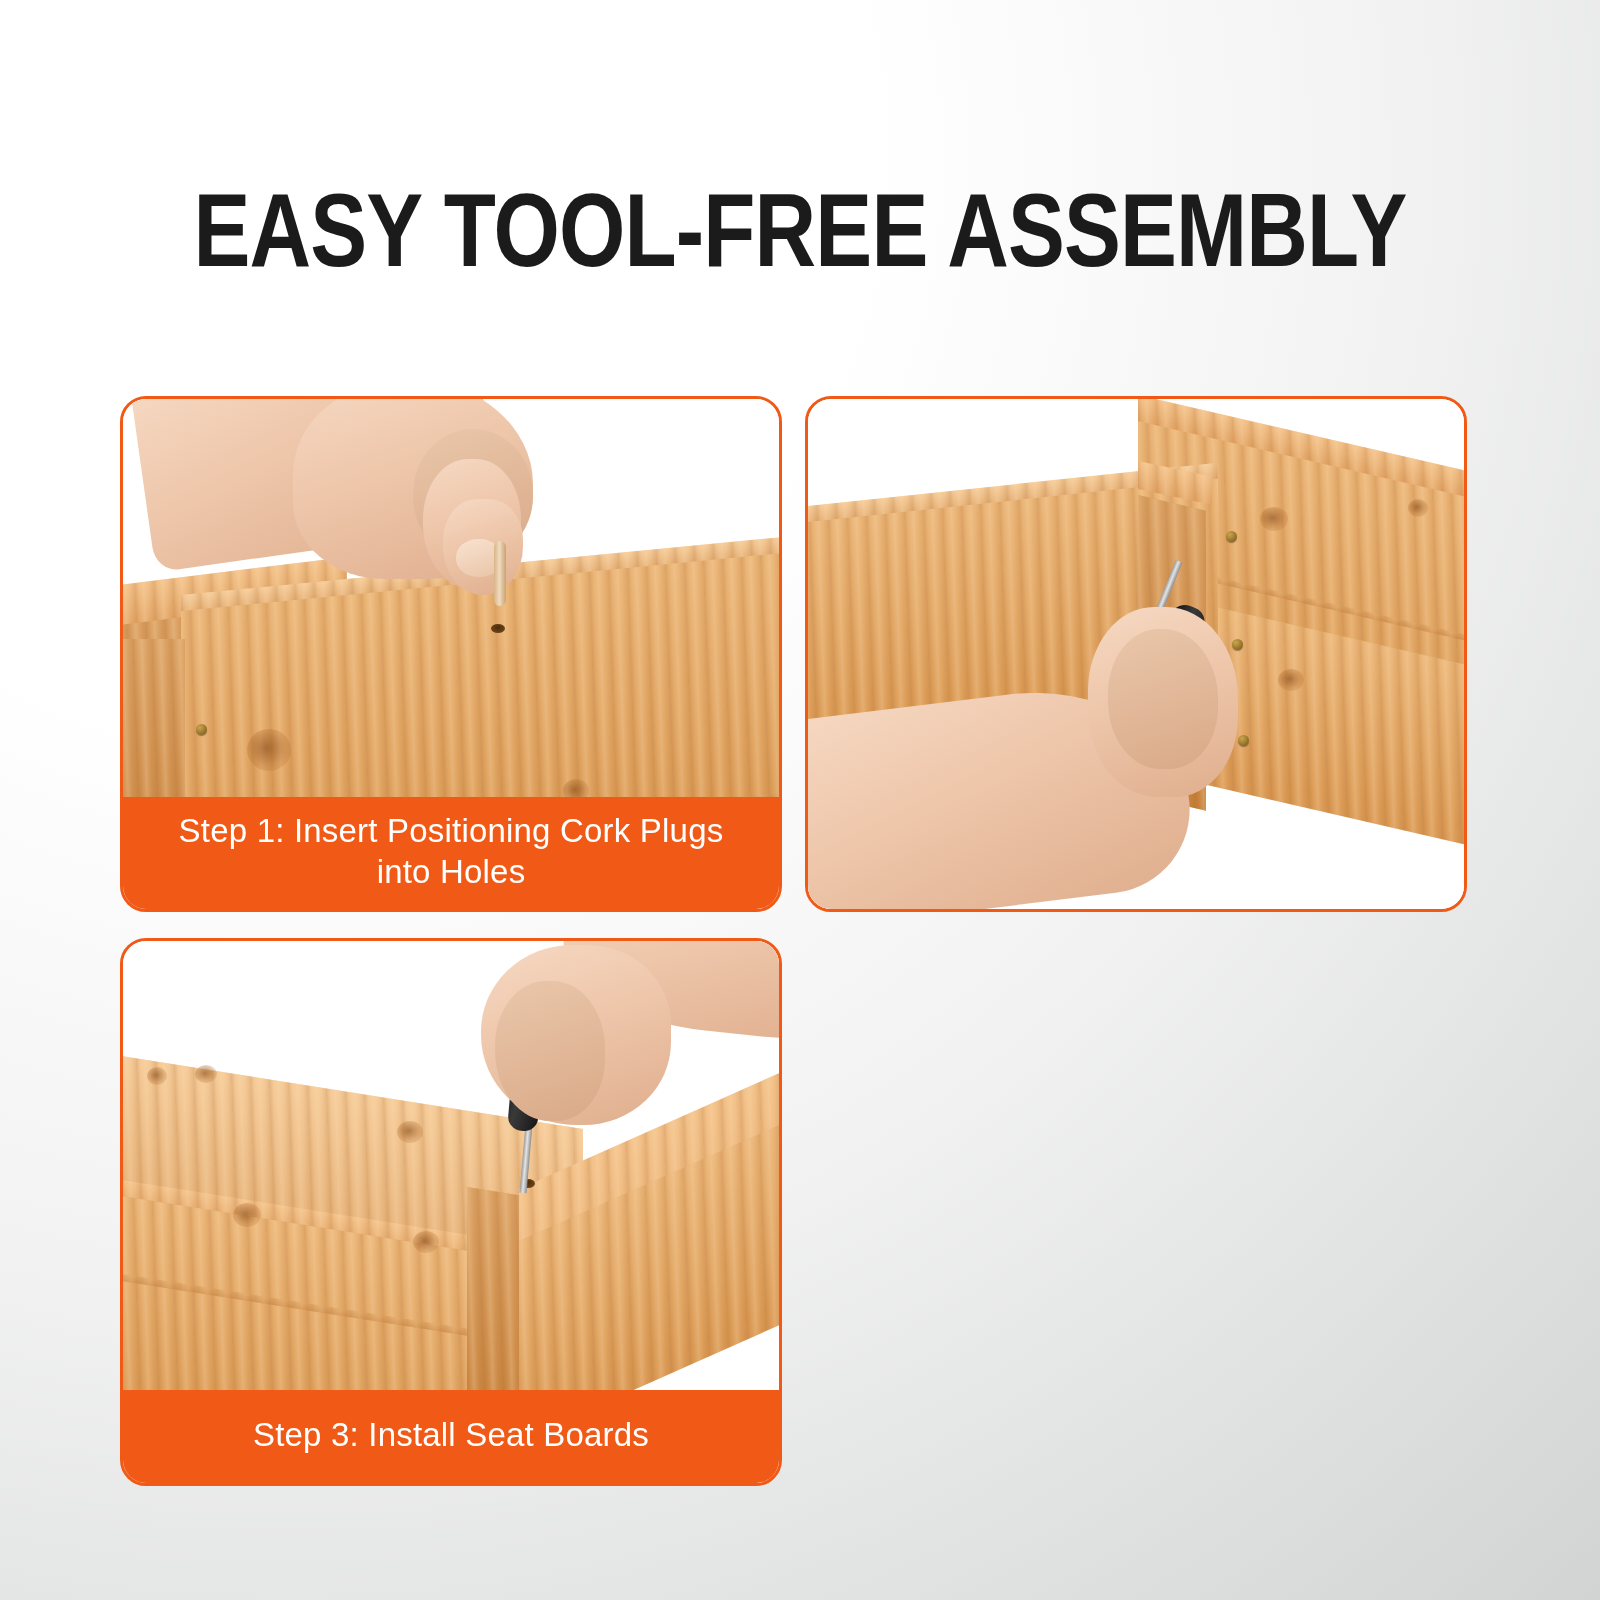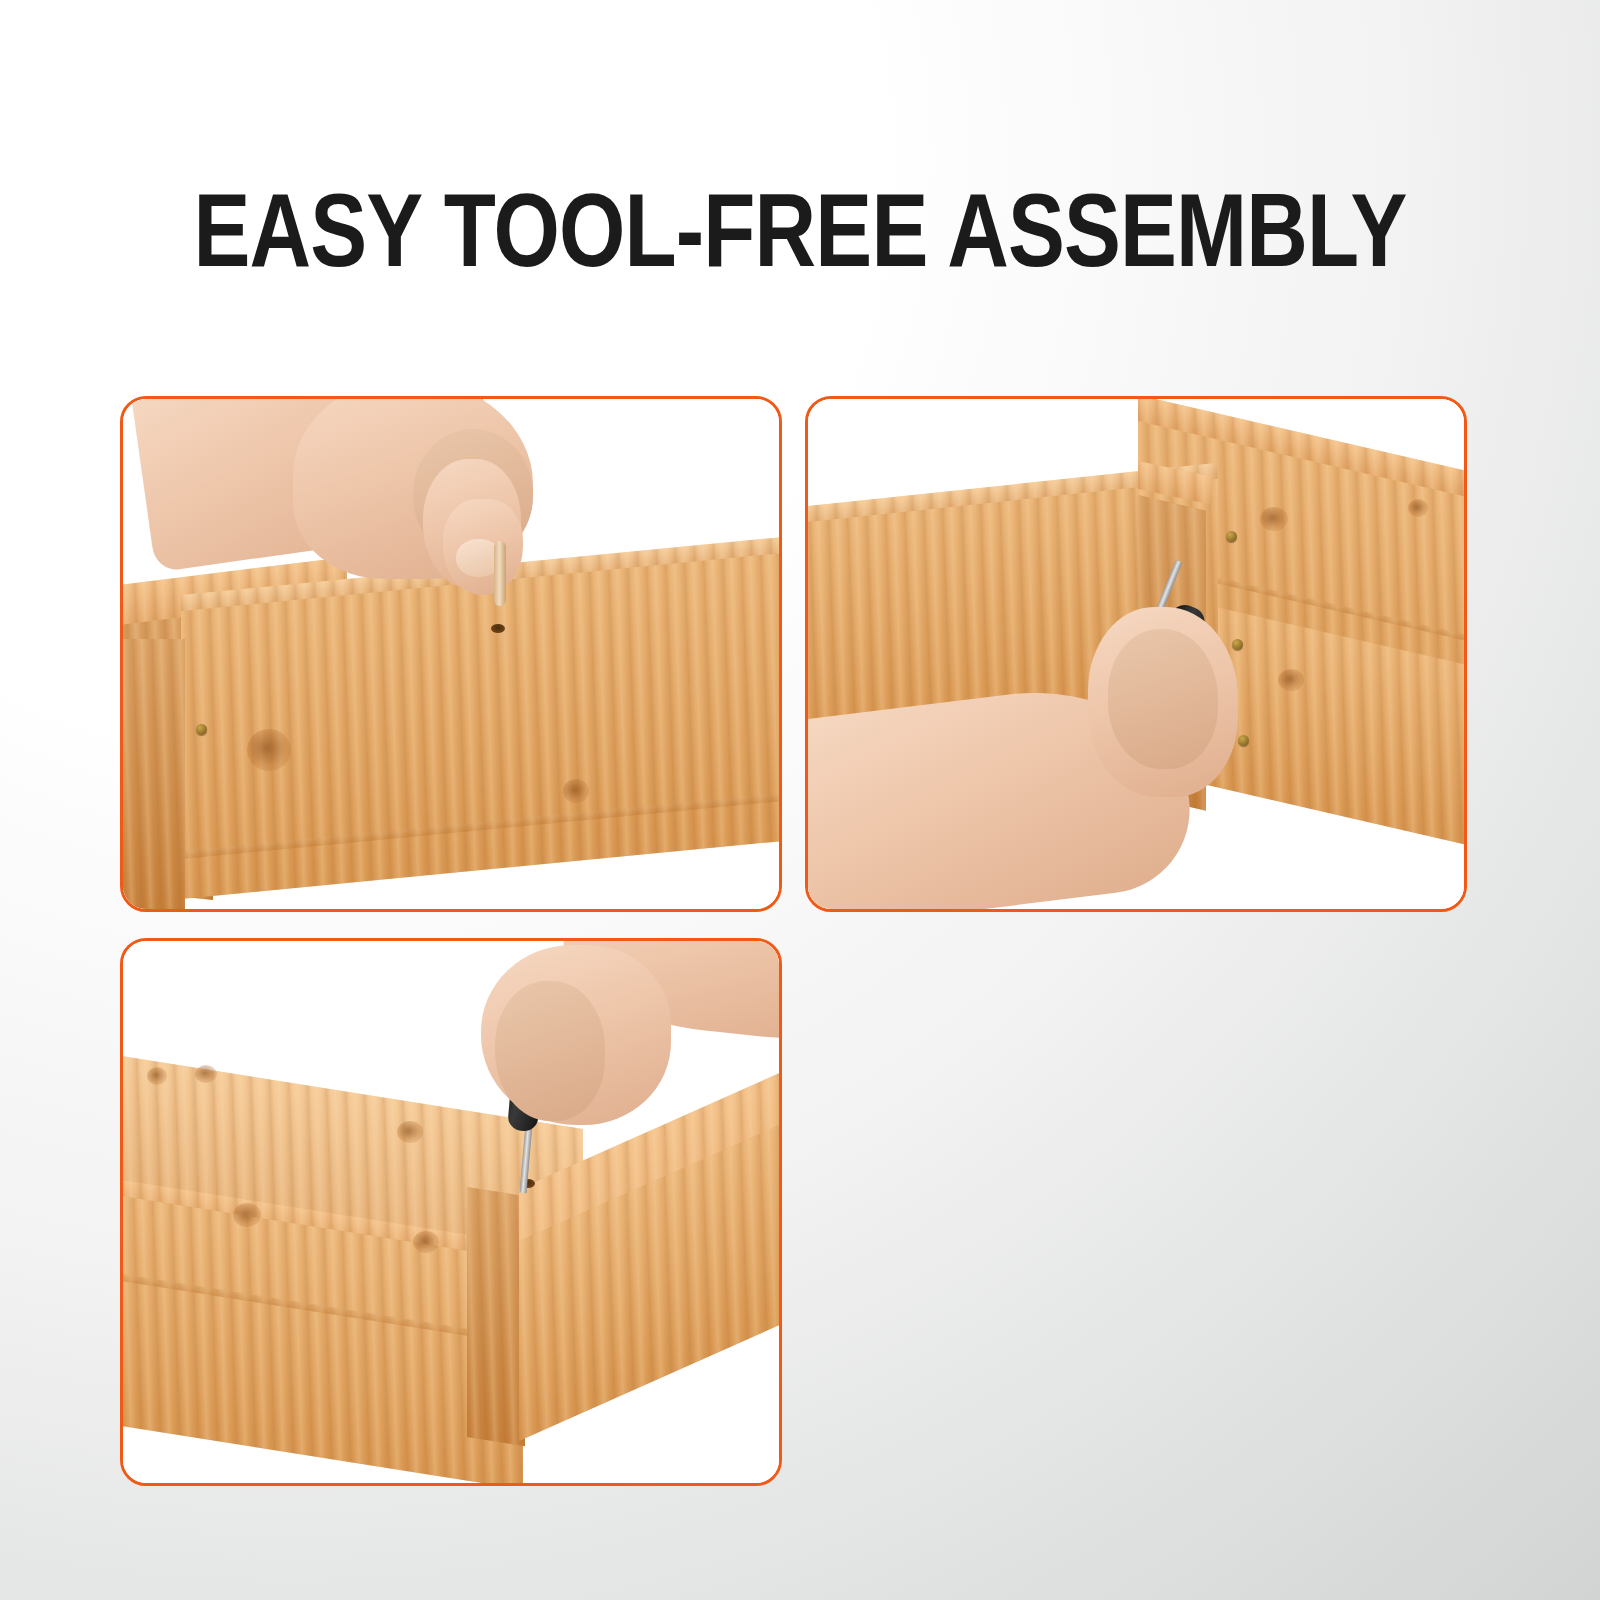--- a/index.html
+++ b/index.html
@@ -193,20 +193,21 @@
           <div class="skin shade" style="left:290px; top:30px; width:120px; height:130px; border-radius:50% 50% 48% 48%;"></div>
           <div class="skin" style="left:300px; top:60px; width:98px; height:130px; border-radius:46% 46% 50% 50%;"></div>
           <div class="skin" style="left:320px; top:100px; width:80px; height:96px; border-radius:44% 44% 52% 52%;"></div>
 
           <div style="position:absolute;left:333px;top:140px;width:46px;height:38px;border-radius:48%;background:linear-gradient(160deg,#f9e3d1,#e9c4a6);"></div>
 
           <div style="position:absolute;left:371px;top:142px;width:12px;height:65px;border-radius:6px;
                       background:linear-gradient(90deg,#d9b487,#f0dcc0 45%,#c9a271);"></div>
         </div>
       </div>
+      <div class="caption">Step 1: Insert Positioning Cork Plugs into Holes</div>
     </div>
 
     <div class="panel panel-2">
       <div class="photo">
         <div class="clip">
 
           <div class="woodface" style="left:330px; top:10px; width:360px; height:300px; transform:skewY(13deg); transform-origin:0 0;"></div>
           <div class="woodface light" style="left:330px; top:-4px; width:360px; height:26px; transform:skewY(13deg); transform-origin:0 0;"></div>
           <div class="woodface dark" style="left:330px; top:160px; width:360px; height:6px; transform:skewY(13deg); transform-origin:0 0; opacity:.5;"></div>
           <div class="woodface" style="left:330px; top:190px; width:360px; height:180px; transform:skewY(13deg); transform-origin:0 0;"></div>
@@ -259,17 +260,18 @@
           <div class="knot" style="left:290px; top:290px; width:26px; height:22px;"></div>
 
           <div class="sd-shaft" style="left:400px; top:172px; width:7px; height:80px; transform:rotate(5deg);"></div>
           <div class="sd-handle" style="left:388px; top:98px; width:30px; height:92px; transform:rotate(5deg);"></div>
 
           <div class="skin" style="left:440px; top:-60px; width:300px; height:150px; border-radius:0 0 30% 50%; transform:rotate(6deg);"></div>
           <div class="skin" style="left:358px; top:4px; width:190px; height:180px; border-radius:48% 44% 46% 50%;"></div>
           <div class="skin shade" style="left:372px; top:40px; width:110px; height:140px; border-radius:46% 48% 44% 50%;"></div>
         </div>
       </div>
+      <div class="caption">Step 3: Install Seat Boards</div>
     </div>
 
 
   </div>
 </div>
 
 </body></html>

